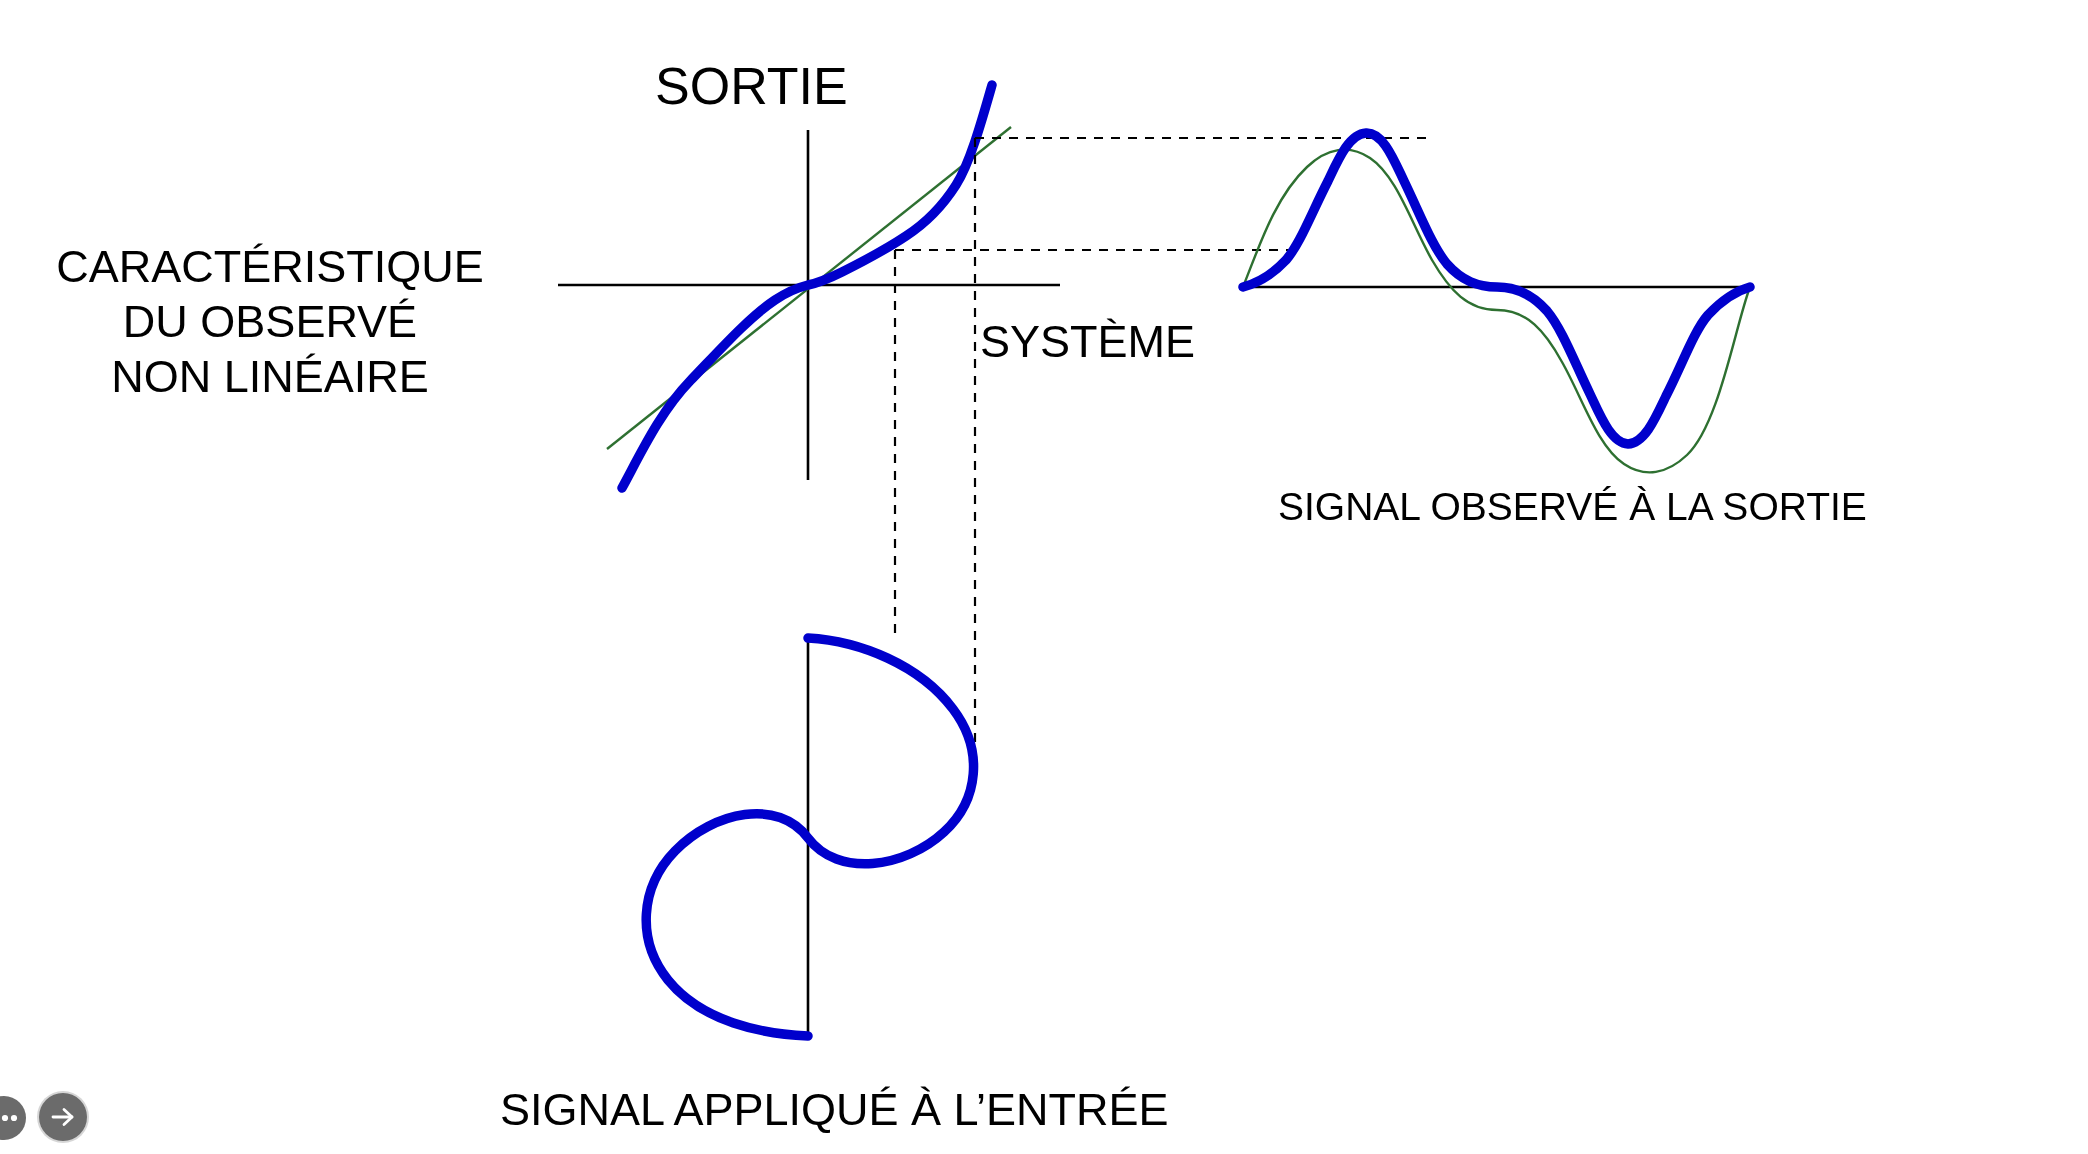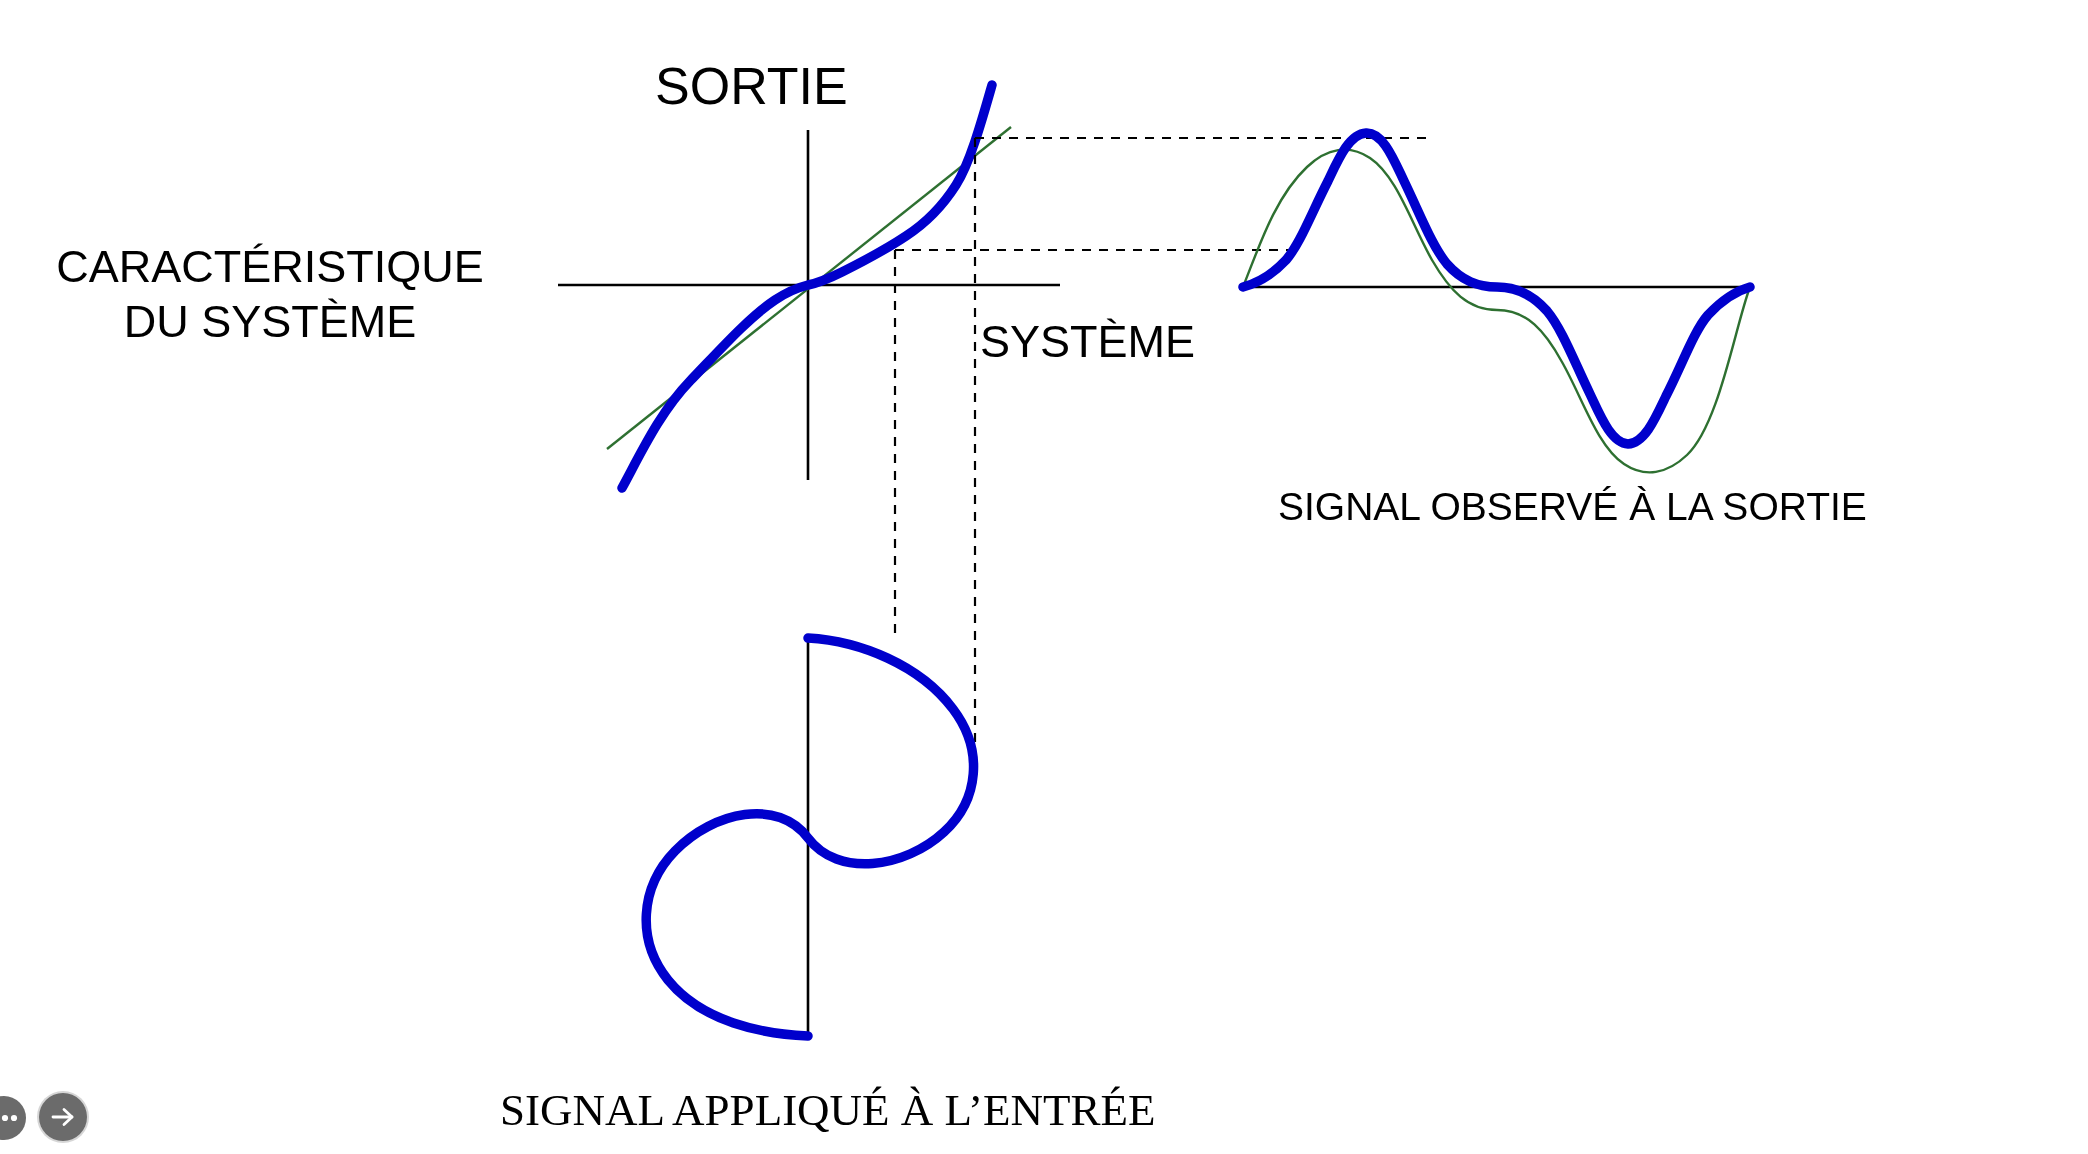--- a/index.html
+++ b/index.html
@@ -58,21 +58,20 @@
   }
   #label-output-signal {
     left: 1278px;
     top: 485px;
     font-size: 39px;
   }
   #label-input-signal {
     left: 500px;
     top: 1085px;
     font-size: 45px;
-    font-family: Liberation Serif, serif;
   }
   .navbtn {
     position: absolute;
     border-radius: 50%;
     background: #6b6b6b;
     display: flex;
     align-items: center;
     justify-content: center;
   }
   #nav-more {
@@ -160,21 +159,22 @@
                C 905,868 838,878 808,838
                C 778,798 714,811 675,851
                C 640,887 636,940 668,980
                C 702,1022 762,1034 808,1036" fill="none" stroke="#0000CC" stroke-width="9.5" stroke-linecap="round" stroke-linejoin="round"></path>
     </g>
 
   </svg>
 
   <div class="label" id="label-characteristic">
     <div>CARACTÉRISTIQUE</div>
-    <div>DU SYSTÈME</div>
+    <div>DU OBSERVÉ</div>
+    <div>NON LINÉAIRE</div>
   </div>
 
   <div class="label" id="label-sortie">SORTIE</div>
 
   <div class="label" id="label-entree">SYSTÈME</div>
 
   <div class="label" id="label-output-signal">SIGNAL OBSERVÉ À LA SORTIE</div>
 
   <div class="label" id="label-input-signal">SIGNAL APPLIQUÉ À L’ENTRÉE</div>
 

